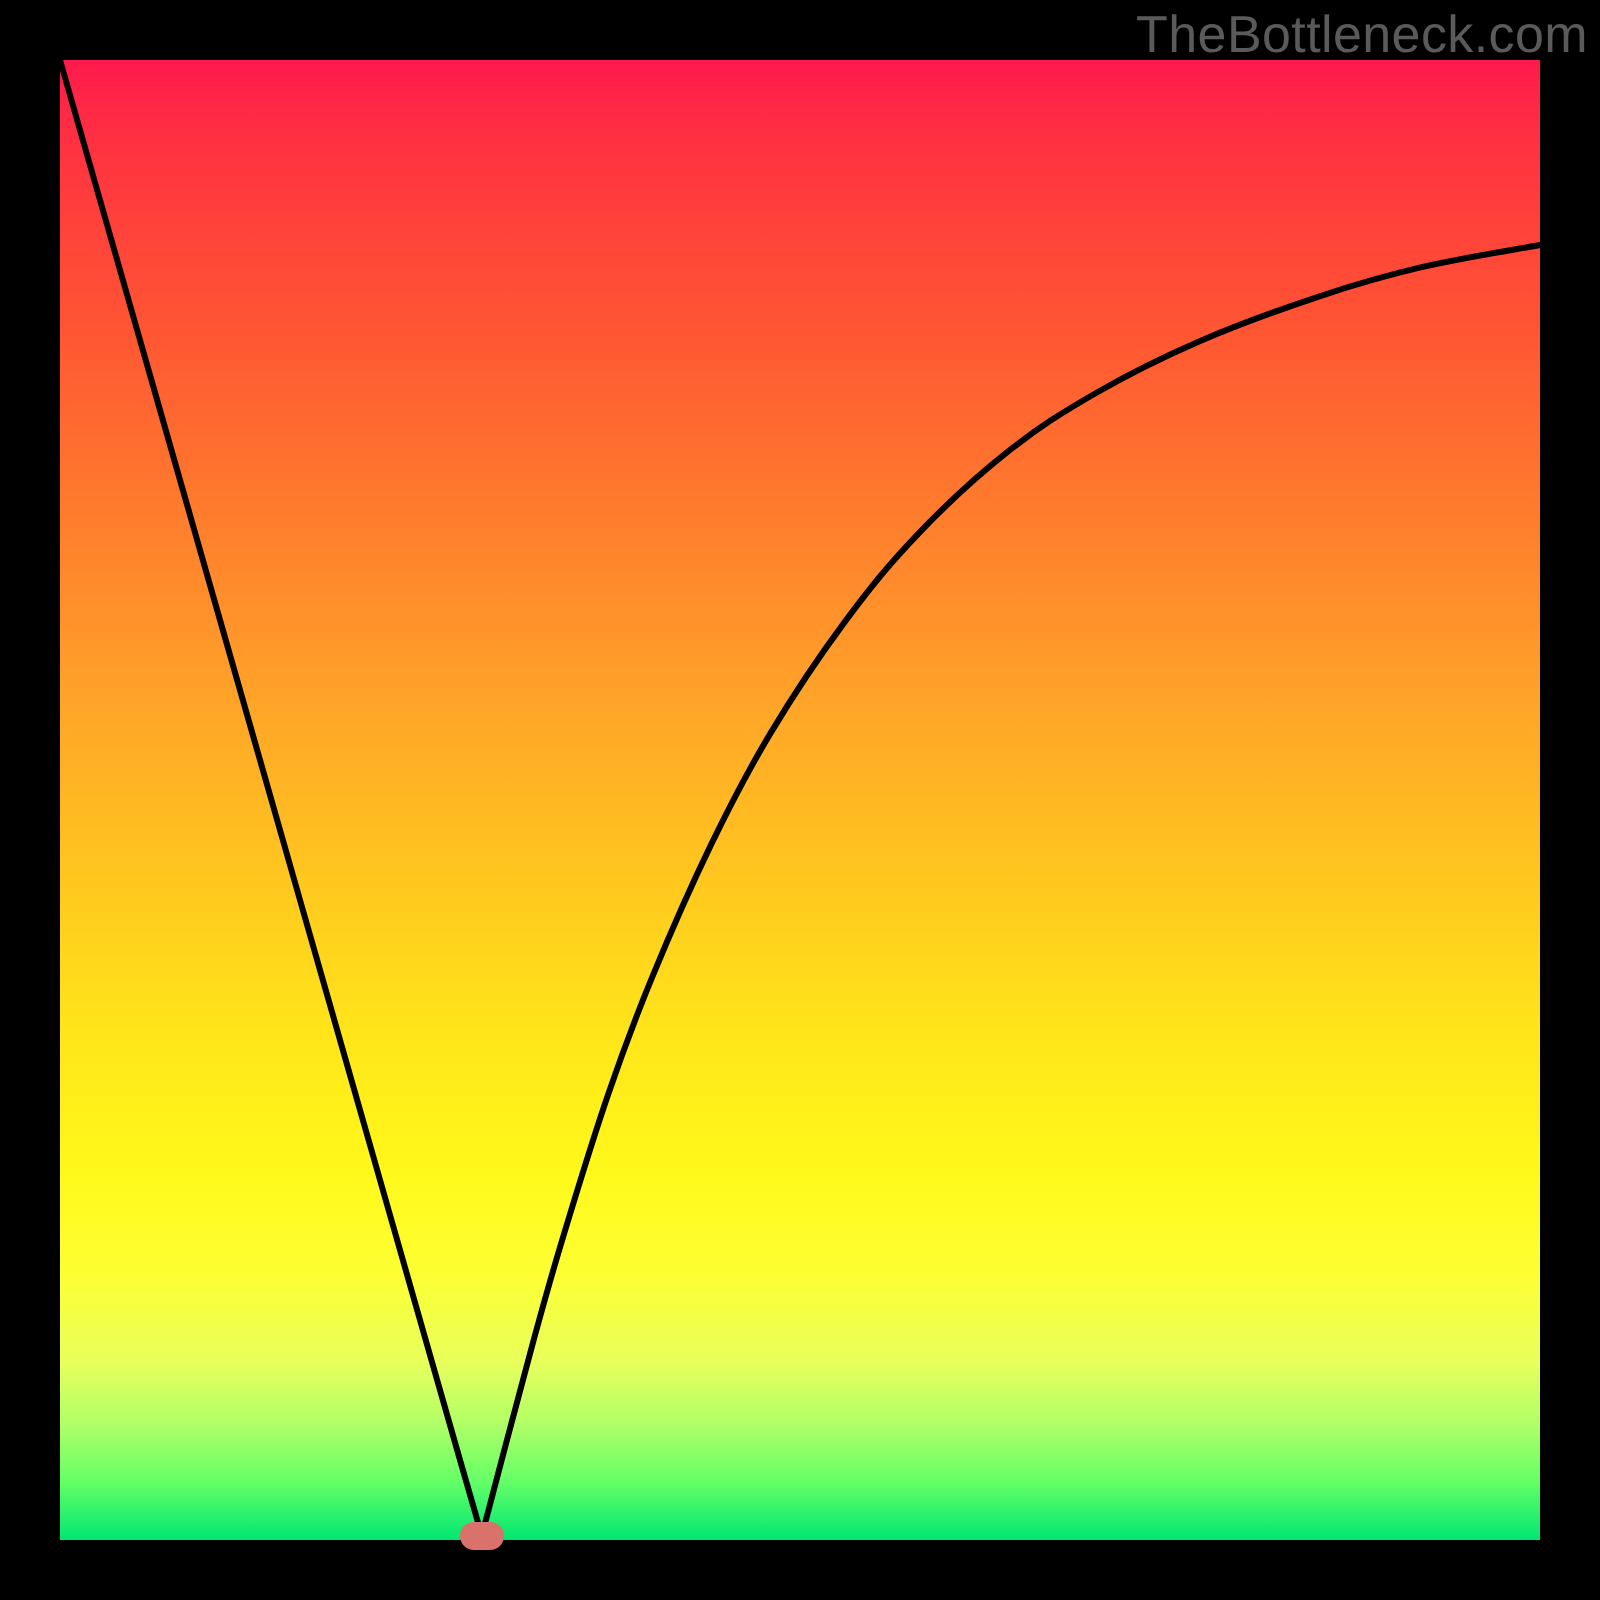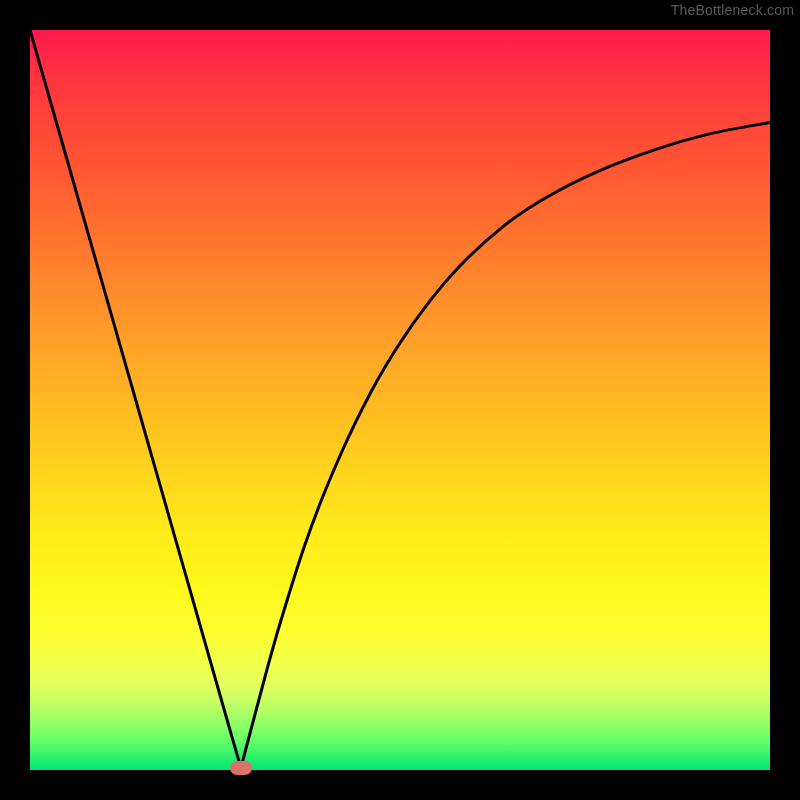--- a/index.html
+++ b/index.html
@@ -36,21 +36,21 @@
       #e8ff5c 88%,
       #b3ff66 92%,
       #66ff66 96%,
       #00e673 100%);
   }
   .watermark {
     position: absolute;
     top: 2px;
     right: 6px;
     color: #5a5a5a;
-    font-size: 14px;
+    font-size: 26px;
     letter-spacing: 0.2px;
     user-select: none;
   }
   svg.curves {
     position: absolute;
     left: 0;
     top: 0;
     width: 740px;
     height: 740px;
     overflow: visible;

